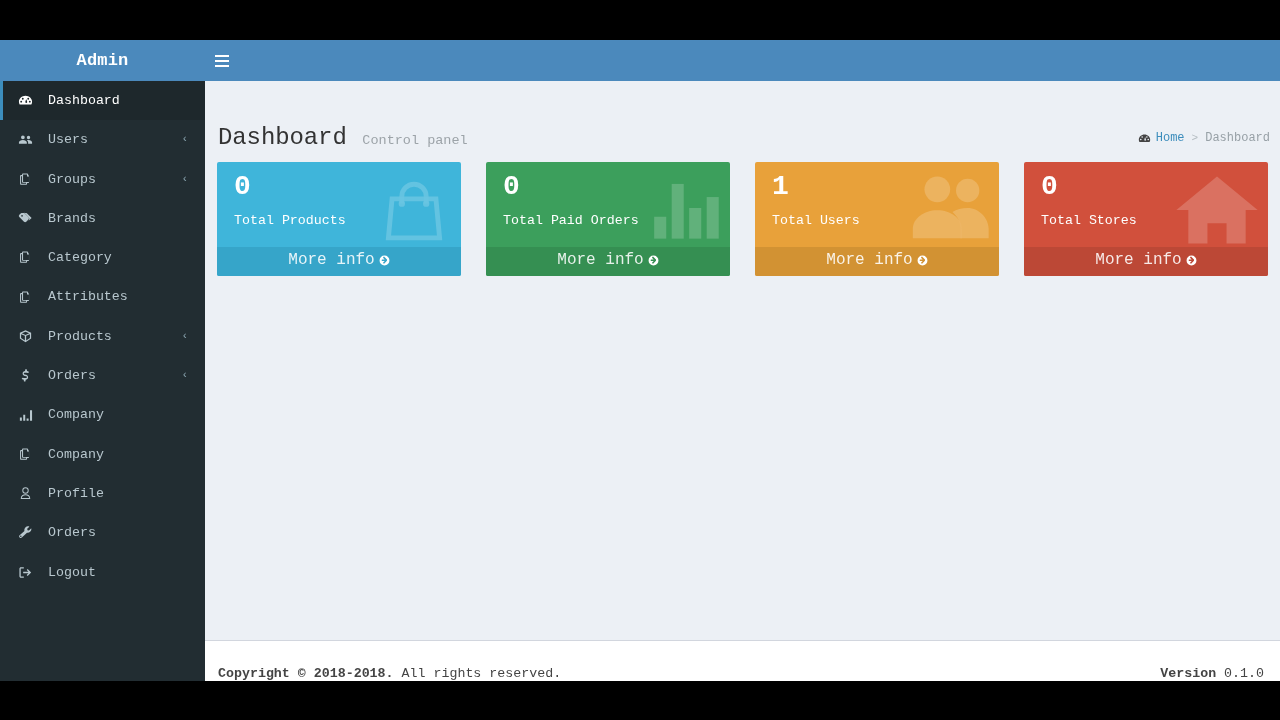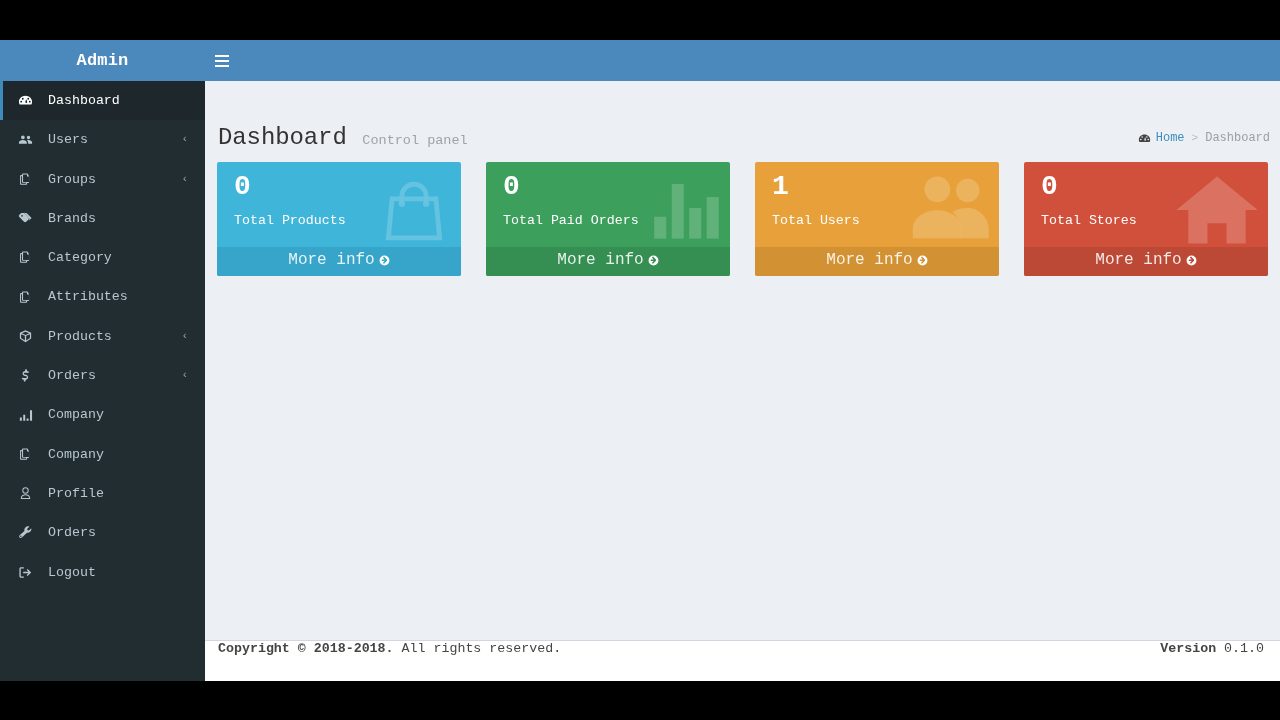--- a/index.html
+++ b/index.html
@@ -174,21 +174,21 @@
     margin-left: 4px;
     vertical-align: -2px;
   }
 
   
   #footer {
     position: absolute; left: 205px; bottom: 0;
     width: 1075px; height: 41px;
     background: #fff;
     border-top: 1px solid #d2d6de;
-    display: flex; align-items: flex-start;
+    display: flex; align-items: flex-end;
     padding: 0 16px 0 13px;
     font-size: 13.3px;
     color: #444;
   }
   #footer-left b { font-weight: bold; }
   #footer-right { margin-left: auto; }
   #footer-right b { font-weight: bold; }
 </style>
 </head>
 <body>

